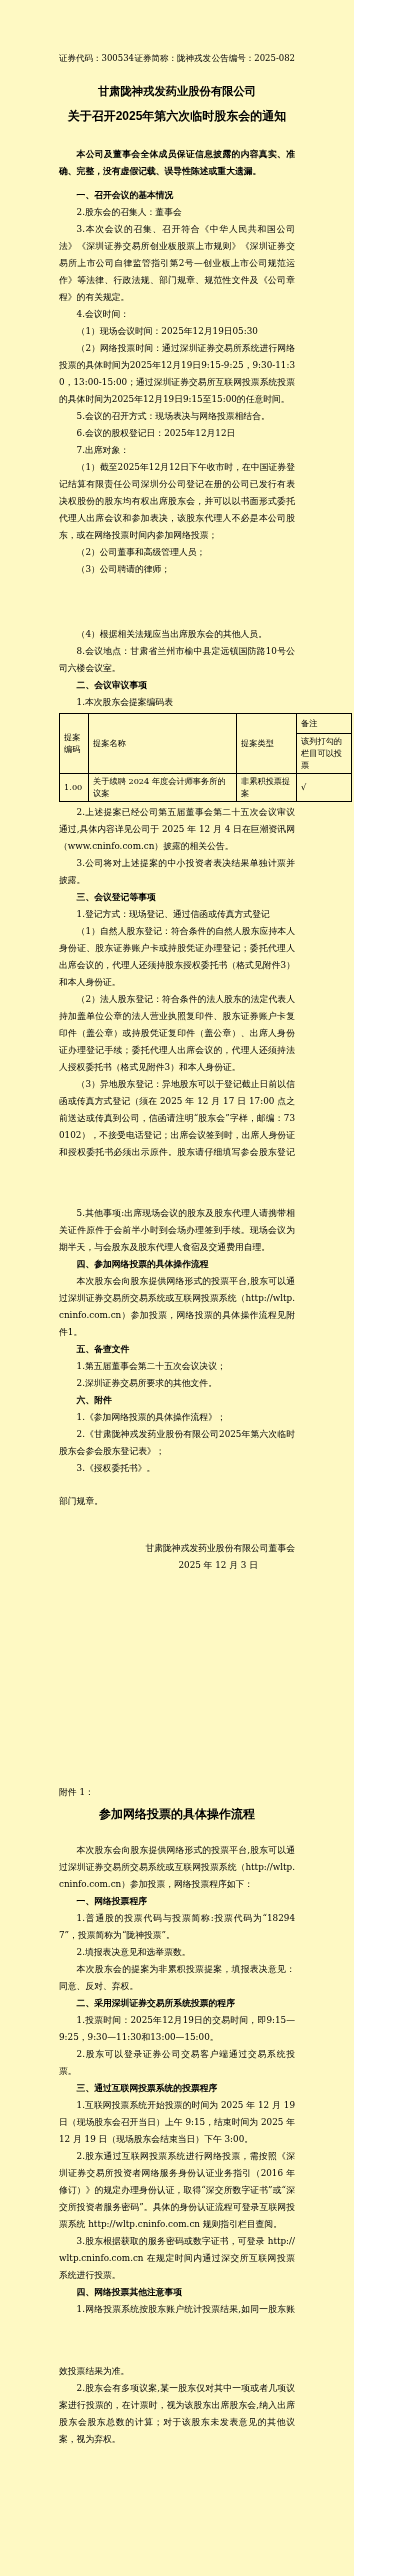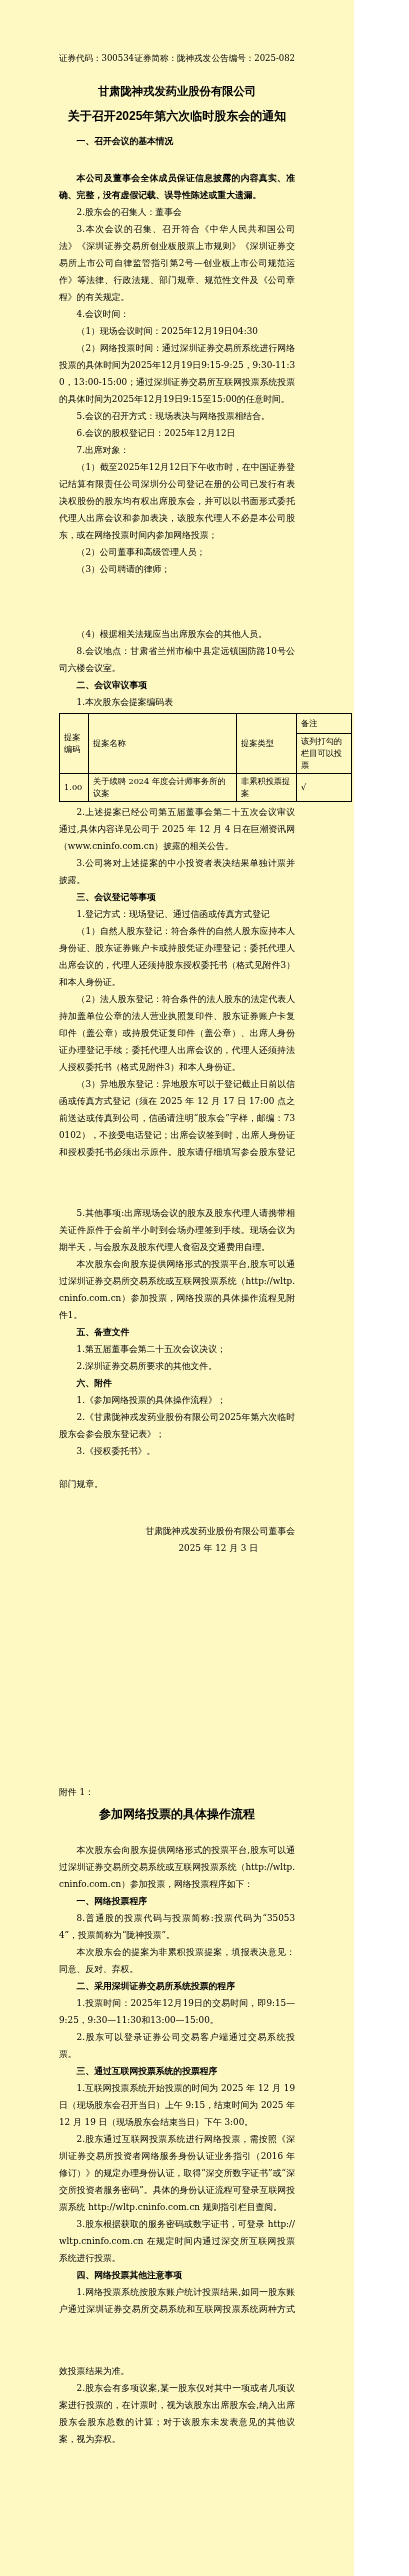--- a/index.html
+++ b/index.html
@@ -21,26 +21,26 @@
 <body>
 
 <section class="page">
   <div class="docheader">
     <span>证券代码：300534</span>
     <span>证券简称：陇神戎发</span>
     <span>公告编号：2025-082</span>
   </div>
   <p class="hd center t-lg" style="margin-top:14.4px;">甘肃陇神戎发药业股份有限公司</p>
   <p class="hd center t-md" style="margin-top:5.2px;">关于召开2025年第六次临时股东会的通知</p>
+  <p class="hd ind" style="margin-top:19.6px;">本公司及董事会全体成员保证信息披露的内容真实、准确、完整，没有虚假记载、误导性陈述或重大遗漏。</p>
   <p class="hd" style="margin-top:6.2px;text-indent:2em;">一、召开会议的基本情况</p>
-  <p class="hd ind" style="margin-top:19.6px;">本公司及董事会全体成员保证信息披露的内容真实、准确、完整，没有虚假记载、误导性陈述或重大遗漏。</p>
   <p class="ind">2.股东会的召集人：董事会</p>
   <p class="ind">3.本次会议的召集、召开符合《中华人民共和国公司法》《深圳证券交易所创业板股票上市规则》《深圳证券交易所上市公司自律监管指引第2号—创业板上市公司规范运作》等法律、行政法规、部门规章、规范性文件及《公司章程》的有关规定。</p>
   <p class="ind">4.会议时间：</p>
-  <p class="ind">（1）现场会议时间：2025年12月19日04:30</p>
+  <p class="ind">（1）现场会议时间：2025年12月19日05:30</p>
   <p class="ind">（2）网络投票时间：通过深圳证券交易所系统进行网络投票的具体时间为2025年12月19日9:15-9:25，9:30-11:30，13:00-15:00；通过深圳证券交易所互联网投票系统投票的具体时间为2025年12月19日9:15至15:00的任意时间。</p>
   <p class="ind">5.会议的召开方式：现场表决与网络投票相结合。</p>
   <p class="ind">6.会议的股权登记日：2025年12月12日</p>
   <p class="ind">7.出席对象：</p>
   <p class="ind">（1）截至2025年12月12日下午收市时，在中国证券登记结算有限责任公司深圳分公司登记在册的公司已发行有表决权股份的股东均有权出席股东会，并可以以书面形式委托代理人出席会议和参加表决，该股东代理人不必是本公司股东，或在网络投票时间内参加网络投票；</p>
   <p class="ind">（2）公司董事和高级管理人员；</p>
   <p class="ind">（3）公司聘请的律师；</p>
 </section>
 
 <section class="page">
@@ -82,39 +82,41 @@
   <p class="ind">（3）异地股东登记：异地股东可以于登记截止日前以信函或传真方式登记（须在 2025 年 12 月 17 日 17:00 点之前送达或传真到公司，信函请注明“股东会”字样，邮编：730102），不接受电话登记；出席会议签到时，出席人身份证和授权委托书必须出示原件。股东请仔细填写参会股东登记表（格式见附件 2），以便登记确认。</p>
   <p class="ind">2.登记时间：2025 年 12 月 17 日 9:00-12:00，13:30-17:00。</p>
   <p class="ind">3.登记地点：公司证券事务部</p>
   <p class="ind">4.会议联系方式：</p>
   <p class="ind">联系地址：甘肃省兰州市榆中县定远镇国防路 10 号</p>
 
 </section>
 
 <section class="page">
   <p class="ind" style="margin-top:47px;">5.其他事项:出席现场会议的股东及股东代理人请携带相关证件原件于会前半小时到会场办理签到手续。现场会议为期半天，与会股东及股东代理人食宿及交通费用自理。</p>
+  <p class="hd" style="text-indent:2em;">四、参加网络投票的具体操作流程</p>
   <p class="ind">本次股东会向股东提供网络形式的投票平台,股东可以通过深圳证券交易所交易系统或互联网投票系统（http://wltp.cninfo.com.cn）参加投票，网络投票的具体操作流程见附件1。</p>
   <p class="hd" style="text-indent:2em;">五、备查文件</p>
   <p class="ind">1.第五届董事会第二十五次会议决议；</p>
   <p class="ind">2.深圳证券交易所要求的其他文件。</p>
   <p class="hd" style="text-indent:2em;">六、附件</p>
   <p class="ind">1.《参加网络投票的具体操作流程》；</p>
   <p class="ind">2.《甘肃陇神戎发药业股份有限公司2025年第六次临时股东会参会股东登记表》；</p>
   <p class="ind">3.《授权委托书》。</p>
   <p style="margin-top:15.5px;">部门规章。</p>
   <p class="right" style="margin-top:30px;">甘肃陇神戎发药业股份有限公司董事会</p>
   <p class="right" style="padding-right:37px;">2025 年 12 月 3 日</p>
 </section>
 
 <section class="page">
   <p style="margin-top:47px;">附件 1：</p>
   <p class="hd center t-md" style="margin-top:4.1px;">参加网络投票的具体操作流程</p>
   <p class="ind" style="margin-top:17.5px;">本次股东会向股东提供网络形式的投票平台,股东可以通过深圳证券交易所交易系统或互联网投票系统（http://wltp.cninfo.com.cn）参加投票，网络投票程序如下：</p>
   <p class="hd" style="text-indent:2em;">一、网络投票程序</p>
-  <p class="ind">8.普通股的投票代码与投票简称:投票代码为“350534”，投票简称为“陇神投票”。</p>
+  <p class="ind">1.普通股的投票代码与投票简称:投票代码为“182947”，投票简称为“陇神投票”。</p>
+  <p class="ind">2.填报表决意见和选举票数。</p>
   <p class="ind">本次股东会的提案为非累积投票提案，填报表决意见：同意、反对、弃权。</p>
   <p class="hd" style="text-indent:2em;">二、采用深圳证券交易所系统投票的程序</p>
   <p class="ind">1.投票时间：2025年12月19日的交易时间，即9:15—9:25，9:30—11:30和13:00—15:00。</p>
   <p class="ind">2.股东可以登录证券公司交易客户端通过交易系统投票。</p>
   <p class="hd" style="text-indent:2em;">三、通过互联网投票系统的投票程序</p>
   <p class="ind">1.互联网投票系统开始投票的时间为 2025 年 12 月 19 日（现场股东会召开当日）上午 9:15，结束时间为 2025 年 12 月 19 日（现场股东会结束当日）下午 3:00。</p>
   <p class="ind">2.股东通过互联网投票系统进行网络投票，需按照《深圳证券交易所投资者网络服务身份认证业务指引（2016 年修订）》的规定办理身份认证，取得“深交所数字证书”或“深交所投资者服务密码”。具体的身份认证流程可登录互联网投票系统 http://wltp.cninfo.com.cn 规则指引栏目查阅。</p>
   <p class="ind">3.股东根据获取的服务密码或数字证书，可登录 http://wltp.cninfo.com.cn 在规定时间内通过深交所互联网投票系统进行投票。</p>
   <p class="hd" style="text-indent:2em;">四、网络投票其他注意事项</p>
   <p class="ind">1.网络投票系统按股东账户统计投票结果,如同一股东账户通过深圳证券交易所交易系统和互联网投票系统两种方式重复投票,股东会表决结果以第一次有</p>

